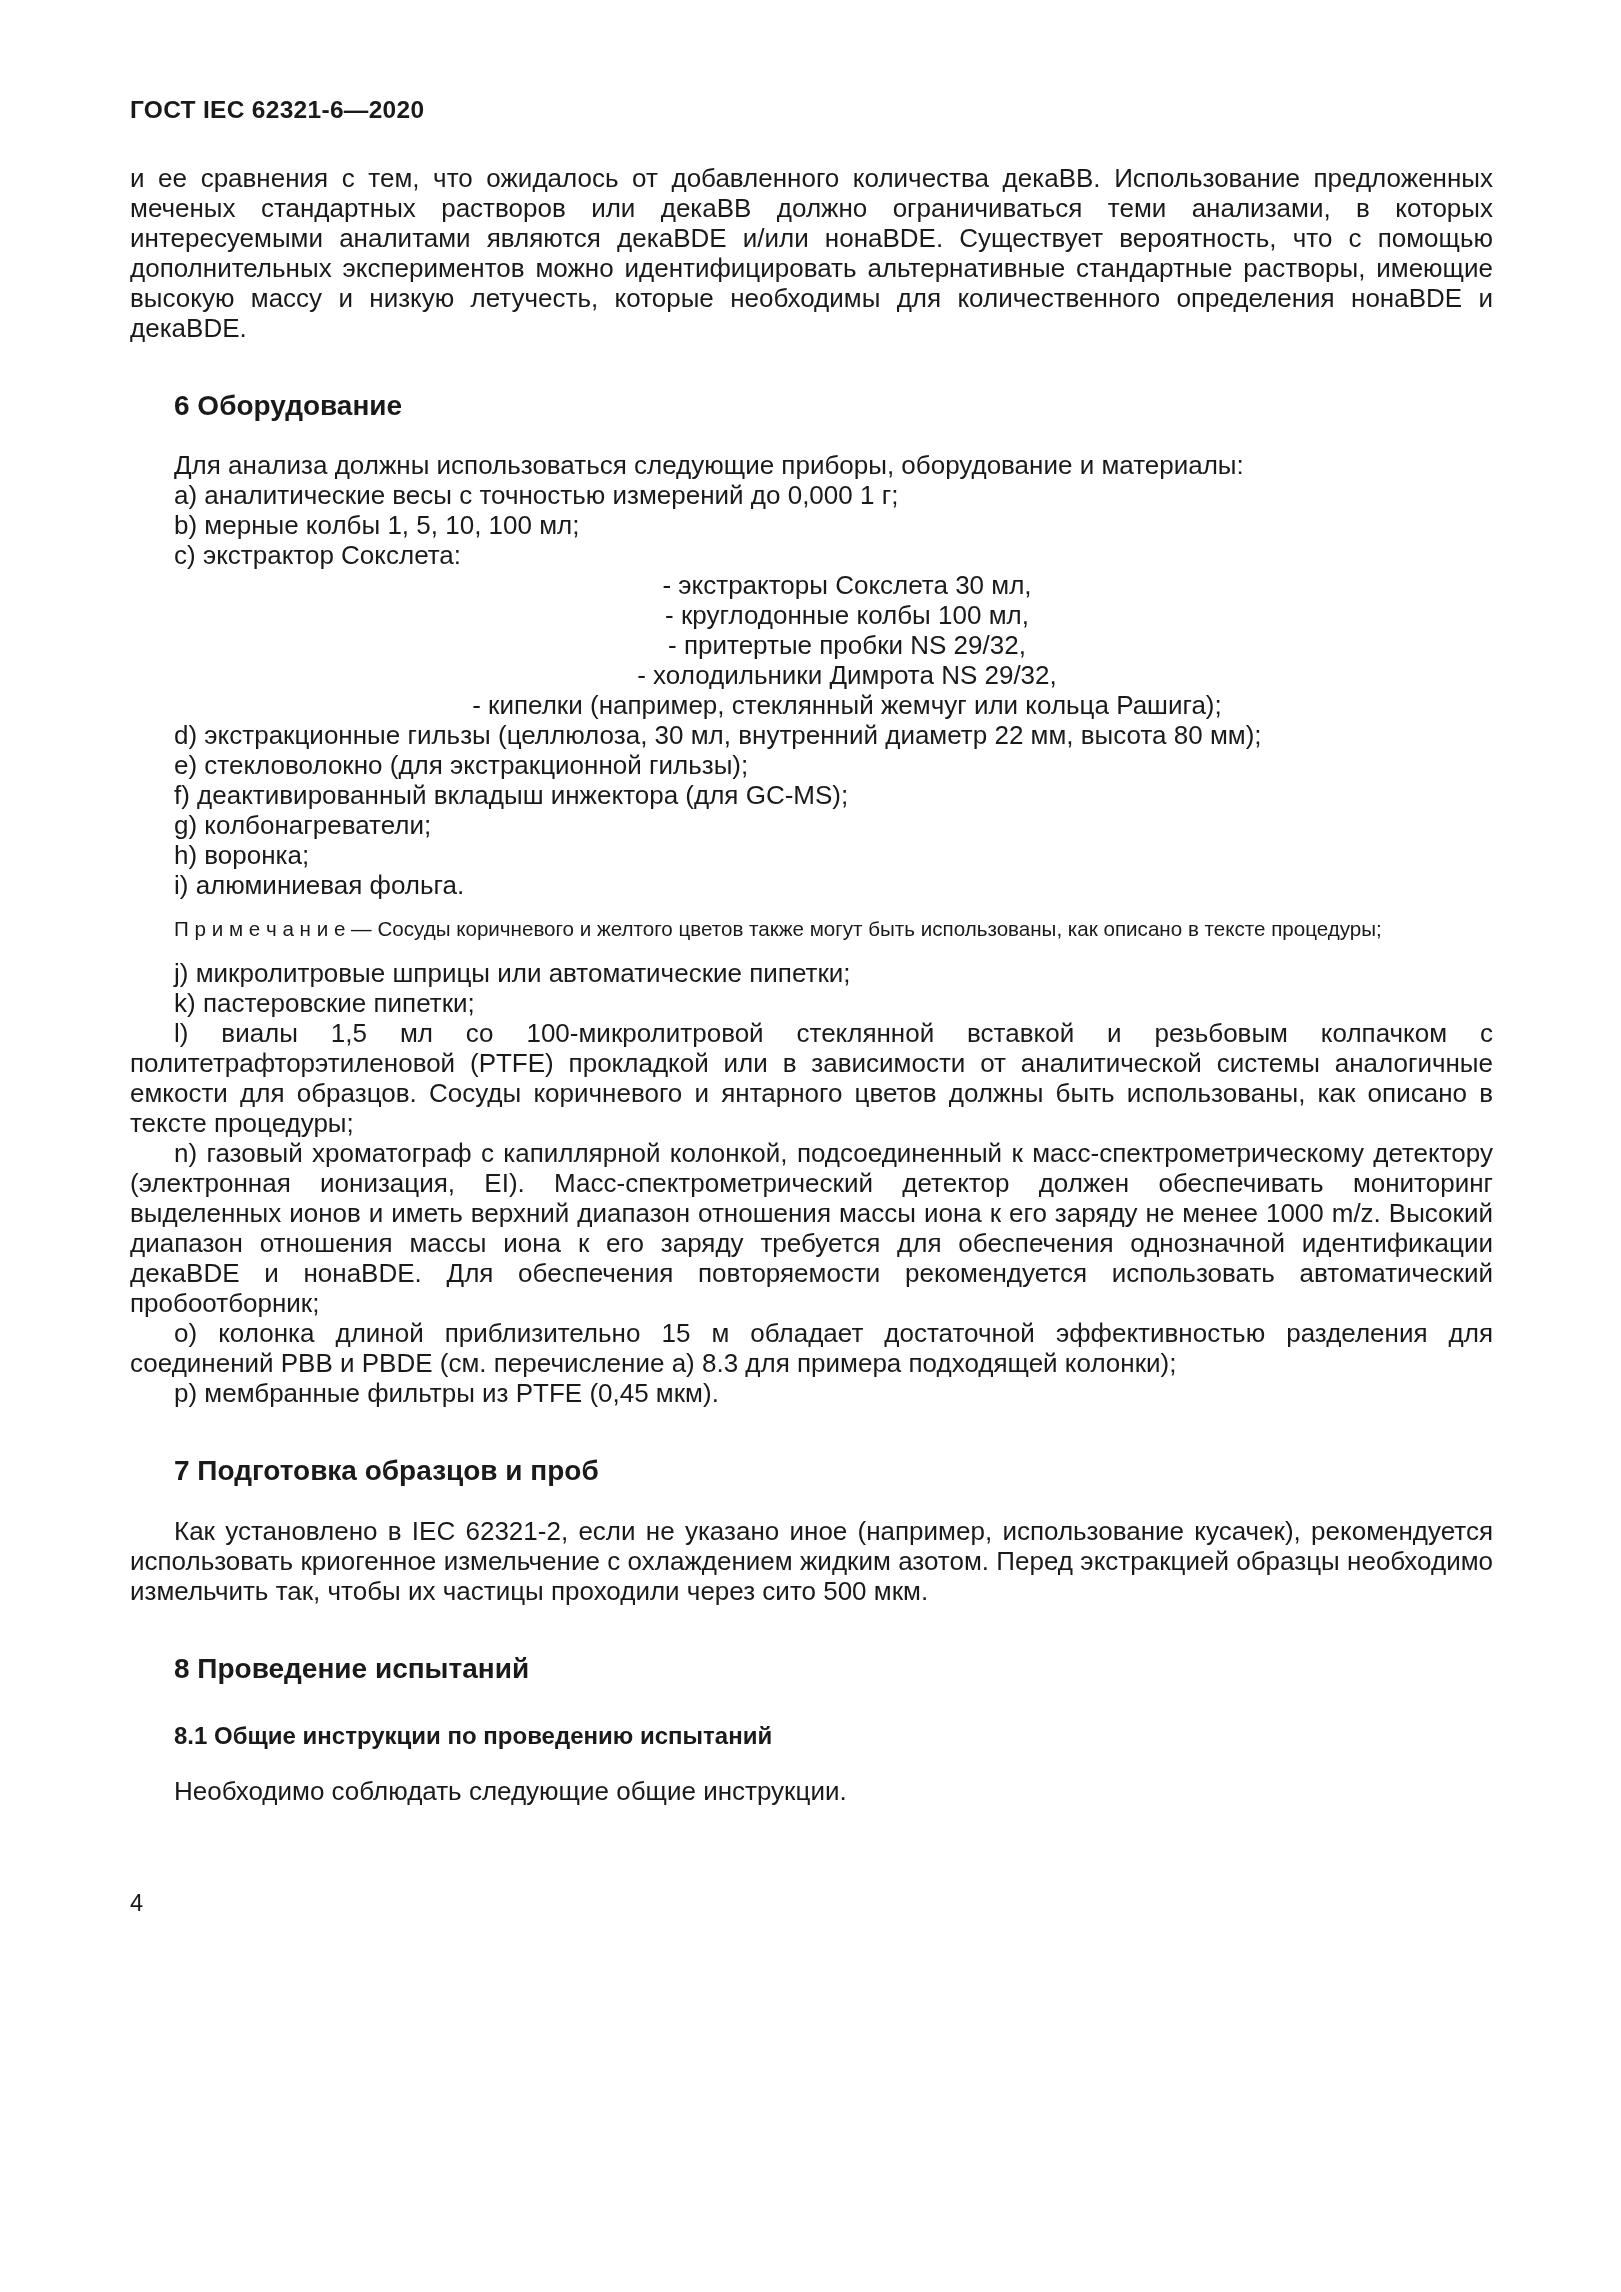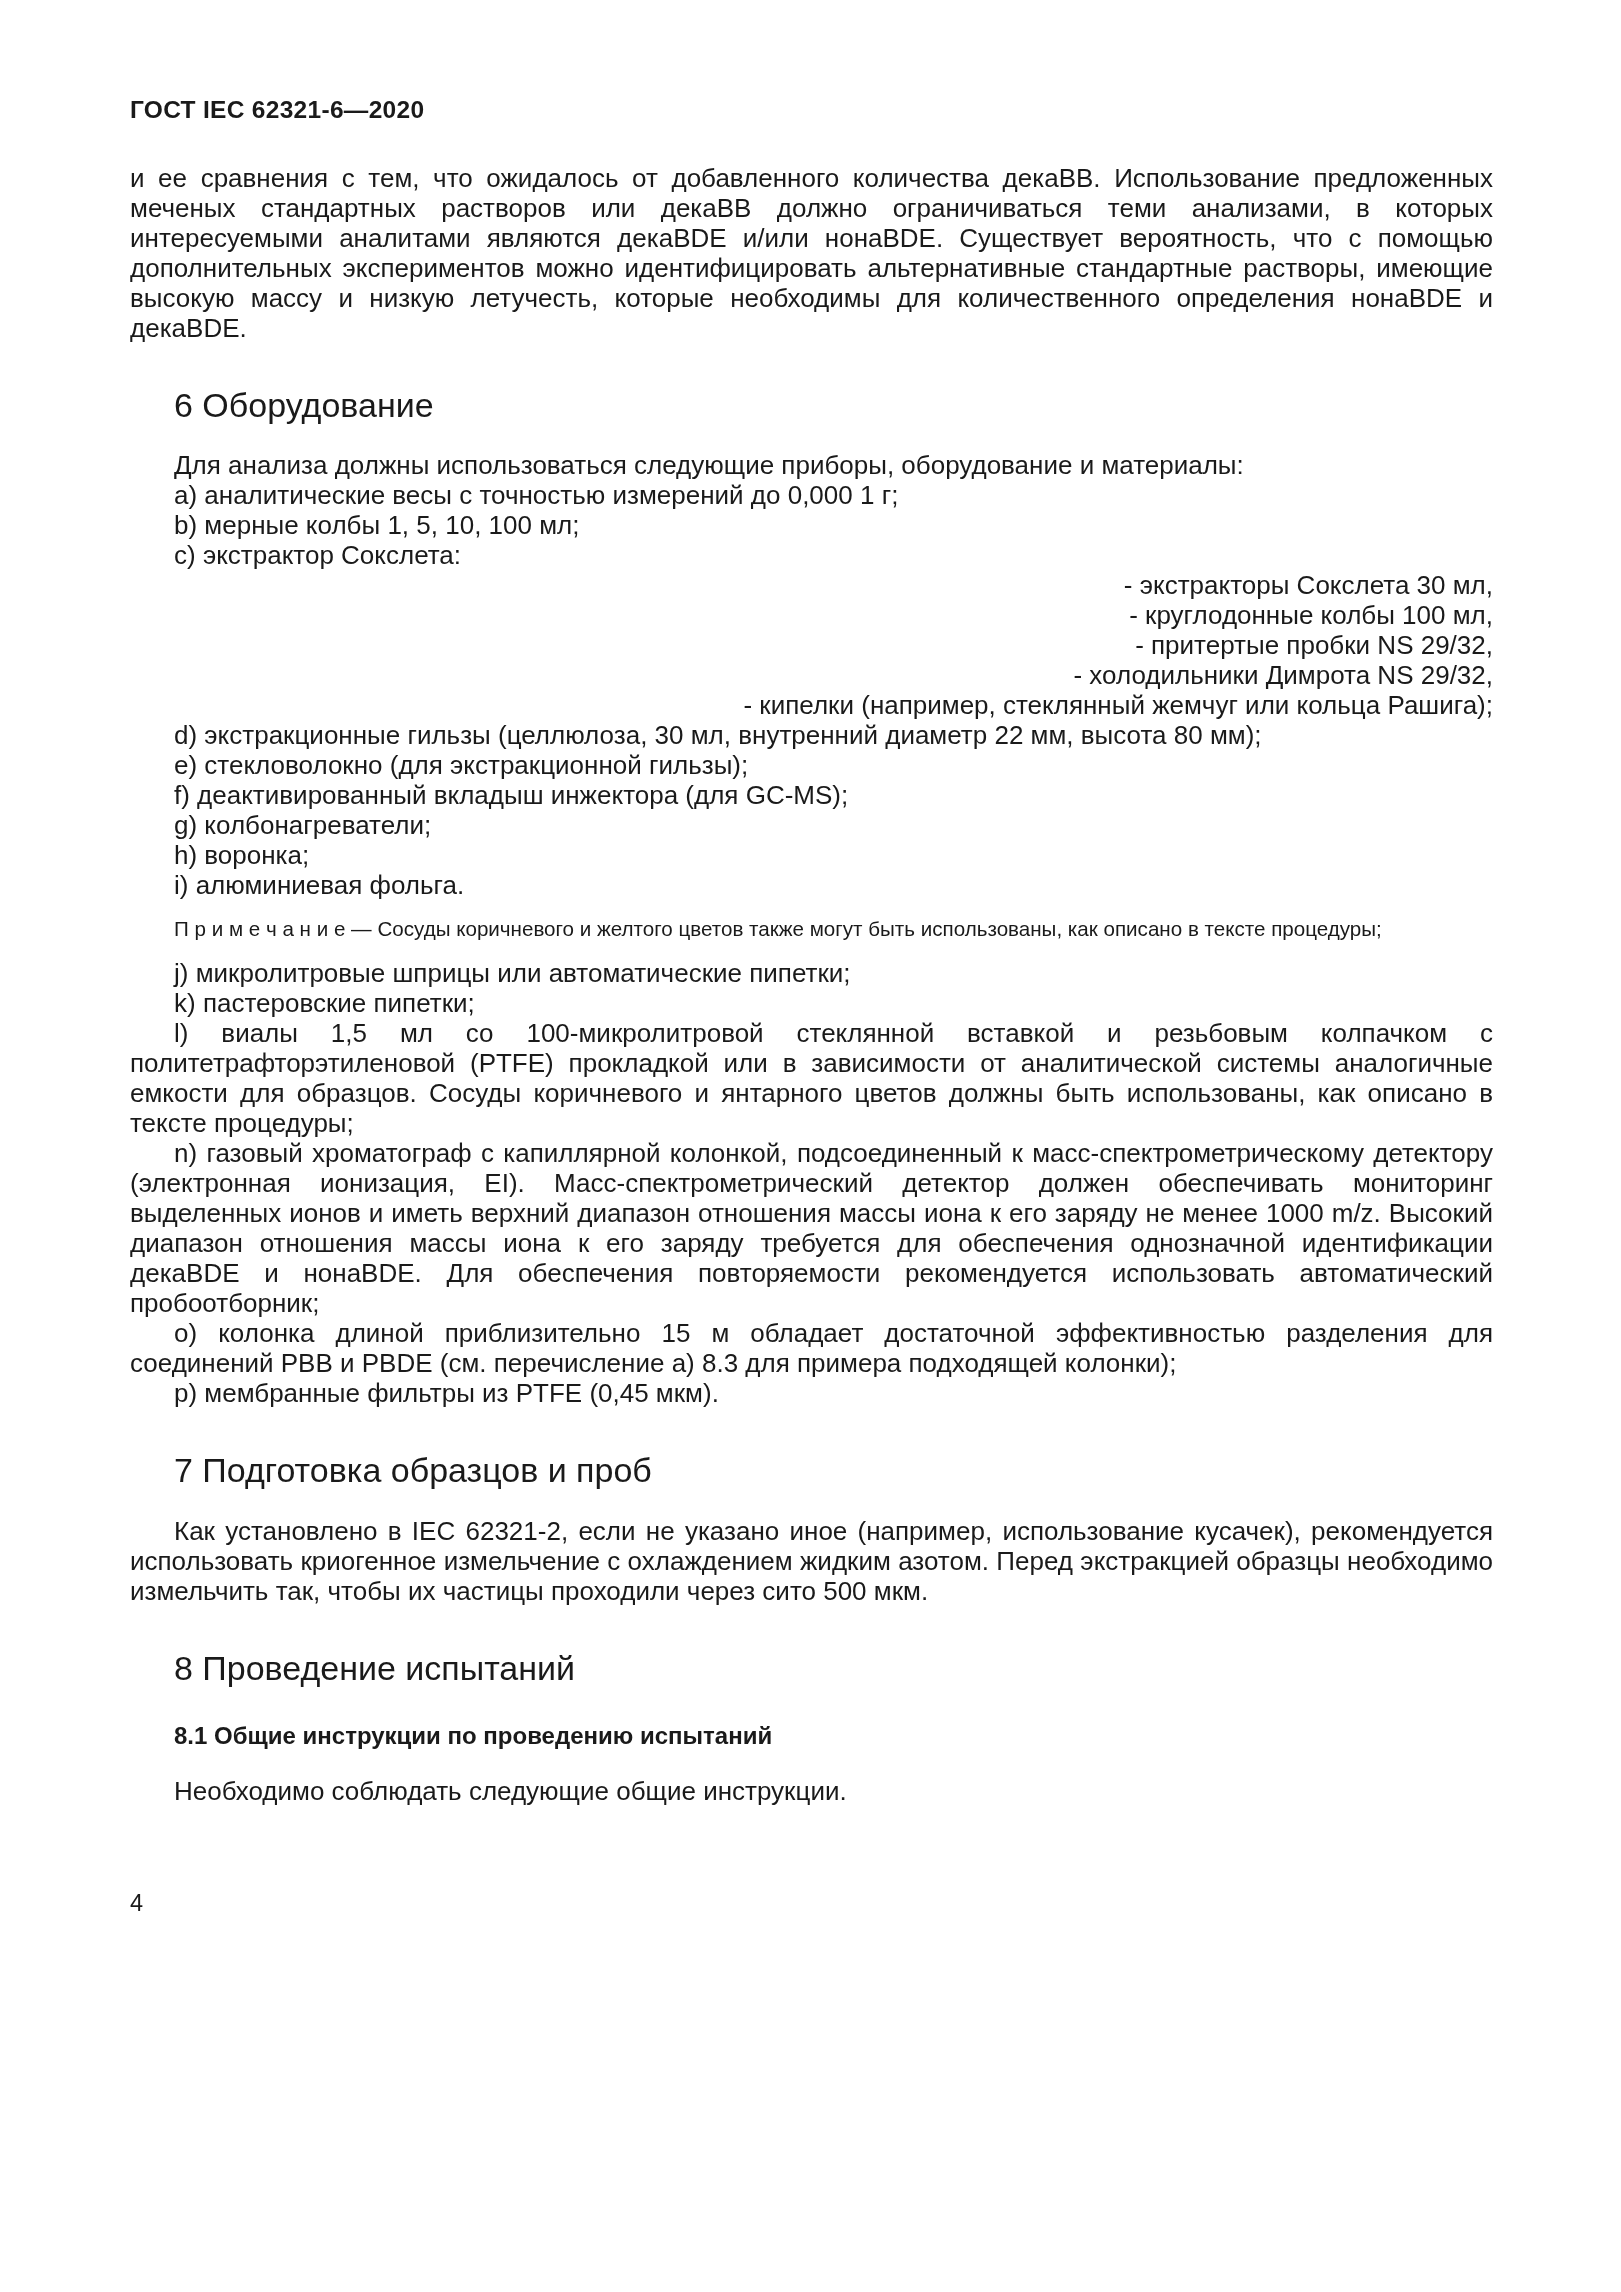--- a/index.html
+++ b/index.html
@@ -32,26 +32,26 @@
     margin: 0;
     text-align: justify;
     text-indent: 44px;
     hyphens: auto;
   }
   p.no-indent {
     text-indent: 0;
   }
   p.sub-item {
     text-indent: 71px;
-    text-align: right;
+    text-align: center;
   }
   h2.sec {
-    font-size: 34px;
+    font-size: 28px;
     line-height: 35px;
-    font-weight: normal;
+    font-weight: bold;
     margin: 45px 0 27.4px 44px;
   }
   h3.subsec {
     font-size: 24px;
     line-height: 30px;
     font-weight: bold;
     margin: 35px 0 25.5px 44px;
   }
   p.note {
     font-size: 20.6px;

